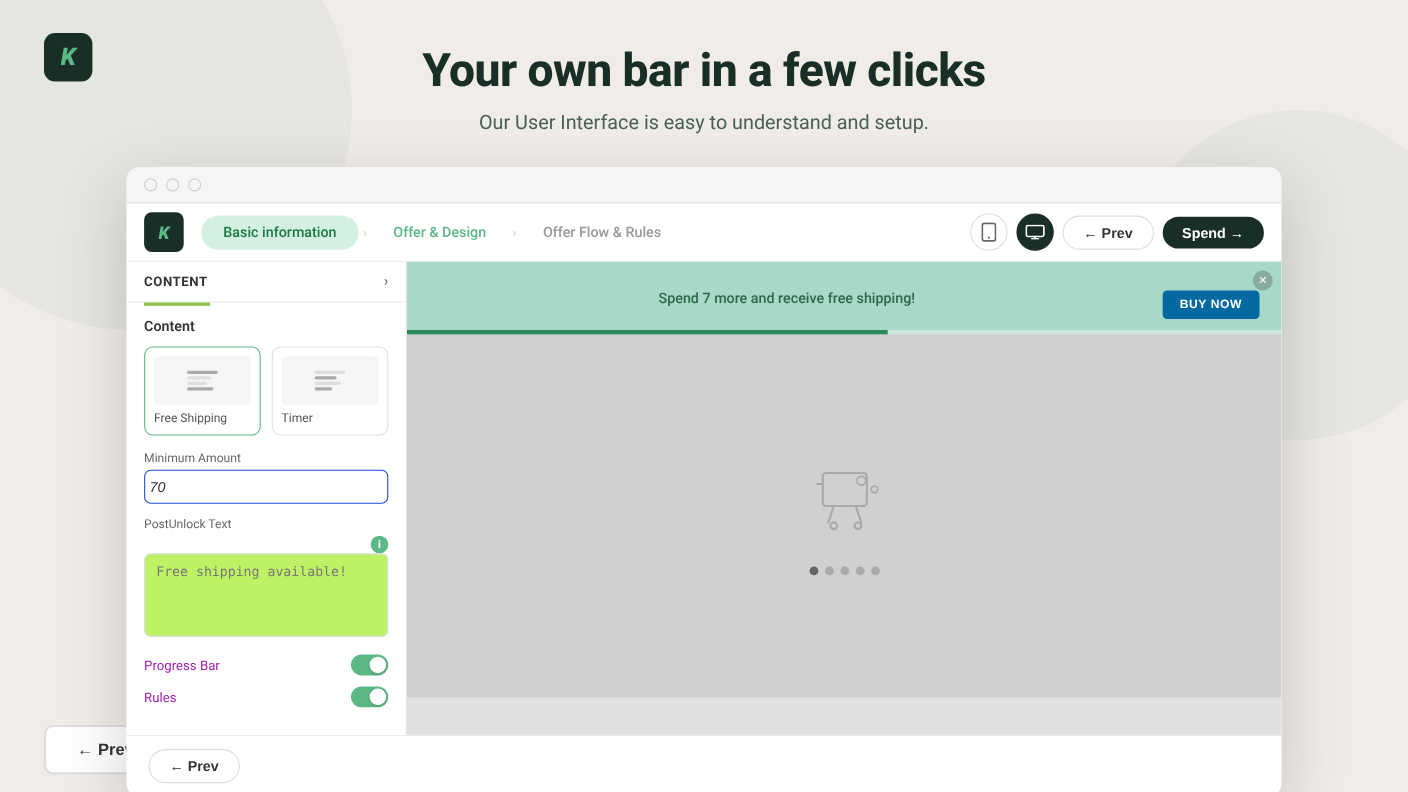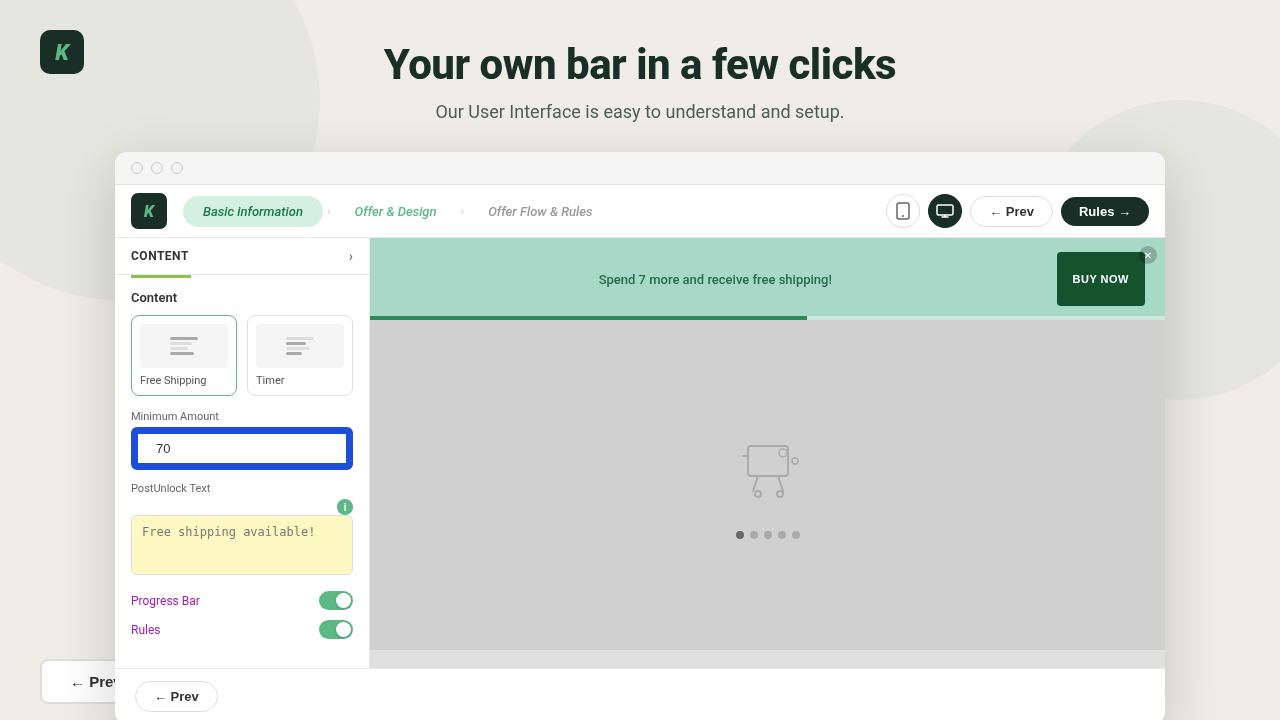--- a/index.html
+++ b/index.html
@@ -131,21 +131,20 @@
       gap: 0;
     }
     .step-item {
       display: flex;
       align-items: center;
       padding: 8px 20px;
       font-size: 13px;
       font-weight: 500;
       border-radius: 4px;
       position: relative;
-      font-style: italic;
     }
     .step-item.active {
       background: #d4f0e0;
       color: #1a7a45;
       border-radius: 20px;
     }
     .step-item.completed {
       color: #5cb885;
     }
     .step-item.inactive {
@@ -296,37 +295,38 @@
       margin-bottom: 12px;
     }
     .form-label {
       font-size: 11px;
       color: #666;
       margin-bottom: 4px;
       display: block;
     }
     .form-input {
       width: 100%;
-      padding: 7px 18px;
-      border: 7px solid #1d4ed8;
+      padding: 7px 4px;
+      border: 1px solid #1d4ed8;
       border-radius: 6px;
       font-size: 13px;
       color: #333;
       background: #fff;
+      font-style: italic;
     }
     .form-textarea {
       width: 100%;
       padding: 7px 10px;
       border: 1px solid #ddd;
       border-radius: 6px;
       font-size: 12px;
       color: #777;
-      background: #fef9c3;
+      background: #bef264;
       resize: none;
-      height: 60px;
+      height: 76px;
       line-height: 1.5;
     }
     .form-row-label {
       display: flex;
       flex-direction: column;
     }
     .info-icon {
       margin-left: auto;
       width: 16px;
       height: 16px;
@@ -402,29 +402,30 @@
       right: 0;
       height: 4px;
       background: rgba(255,255,255,0.4);
     }
     .preview-progress-fill {
       height: 100%;
       background: #2a8a5a;
       width: 55%;
     }
     .preview-buy-btn {
-      background: #14532d;
+      background: #0369a1;
       color: #fff;
       border: none;
-      padding: 21px 16px;
+      padding: 7px 16px;
       border-radius: 4px;
       font-size: 11px;
       font-weight: 700;
       letter-spacing: 0.5px;
       cursor: pointer;
+      margin-top: 12px;
     }
     .preview-close {
       position: absolute;
       top: 8px;
       right: 8px;
       width: 18px;
       height: 18px;
       background: rgba(0,0,0,0.2);
       border-radius: 50%;
       display: flex;
@@ -565,21 +566,21 @@
       <div class="device-btn active">
         <svg width="18" height="14" viewBox="0 0 18 14" fill="none" xmlns="http://www.w3.org/2000/svg">
           <rect x="1" y="1" width="16" height="10" rx="1.5" stroke="#fff" stroke-width="1.5" fill="none"></rect>
           <path d="M6 13h6M9 11v2" stroke="#fff" stroke-width="1.5" stroke-linecap="round"></path>
         </svg>
       </div>
       <button class="nav-btn prev">
         <span>← Prev</span>
       </button>
       <button class="nav-btn next">
-        <span>Rules →</span>
+        <span>Spend →</span>
       </button>
     </div>
   </div>
 
   <div class="app-body">
 
     <div class="left-panel">
 
       <div class="panel-tab-header">
         <span class="panel-tab-label">CONTENT</span>

